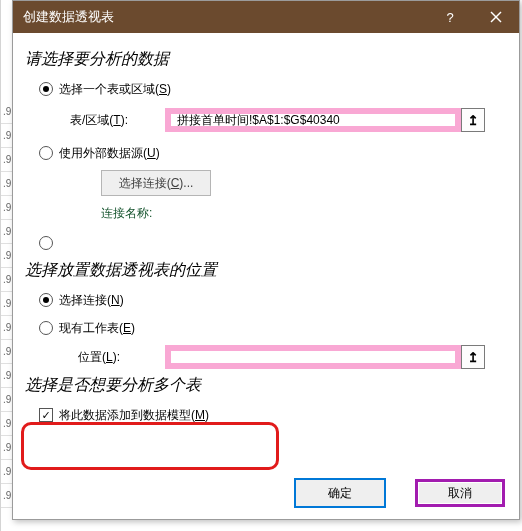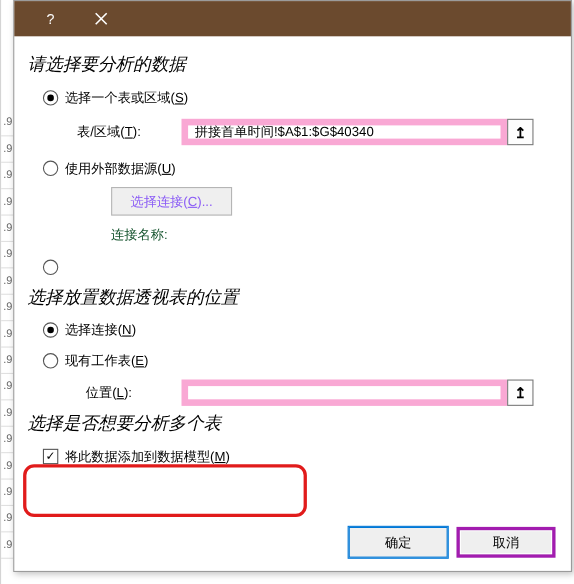--- a/index.html
+++ b/index.html
@@ -141,39 +141,39 @@
     font-weight: bold;
     margin-left: 0;
   }
   .conn-btn-row { margin-left: 62px; margin-top:6px; margin-bottom:6px; }
   .conn-btn {
     height: 26px;
     min-width: 110px;
     padding: 0 12px;
     border: 1px solid #b5b5b5;
     background: #efefef;
-    color: #8b5cf6;
+    color: #404040;
     font-size: 12px;
     font-family: inherit;
   }
   .conn-name-row { margin-left: 62px; color:#14532d; margin-top:4px; margin-bottom:8px; }
   .loc-row .field-label { width: 120px; }
   .loc-row .textinput { width: 296px; }
   .highlight-box {
     position: absolute;
     border: 3px solid #e11b1b;
     border-radius: 10px;
     pointer-events: none;
   }
   .button-row {
     position: absolute;
     right: 14px;
     bottom: 12px;
     display: flex;
-    gap: 8px;
+    gap: 30px;
   }
   .dlg-btn {
     width: 90px;
     height: 28px;
     border: 3px solid #a21caf;
     background: #efefef;
     font-size: 12px;
     font-family: inherit;
     box-shadow: inset 0 0 0 1px #fff;
   }
@@ -202,20 +202,21 @@
       <div>.9</div>
       <div>.9</div>
       <div>.9</div>
       <div>.9</div>
       <div>.9</div>
     </div>
 </div>
 
 <div class="dialog">
   <div class="titlebar">
+    <span class="title">创建数据透视表</span>
     <span class="tbtn">
       <span>?</span>
     </span>
     <span class="tbtn">
       <svg width="12" height="12" viewBox="0 0 12 12">
           <line x1="1" y1="1" x2="11" y2="11" stroke="#fff" stroke-width="1.4"></line>
           <line x1="11" y1="1" x2="1" y2="11" stroke="#fff" stroke-width="1.4"></line>
         </svg>
     </span>
   </div>

